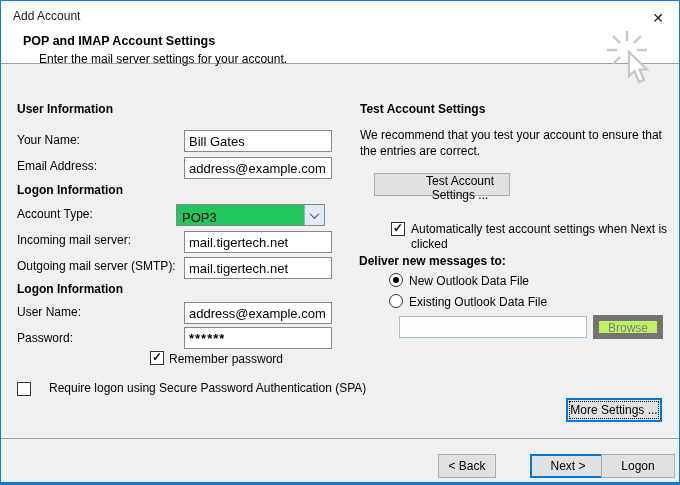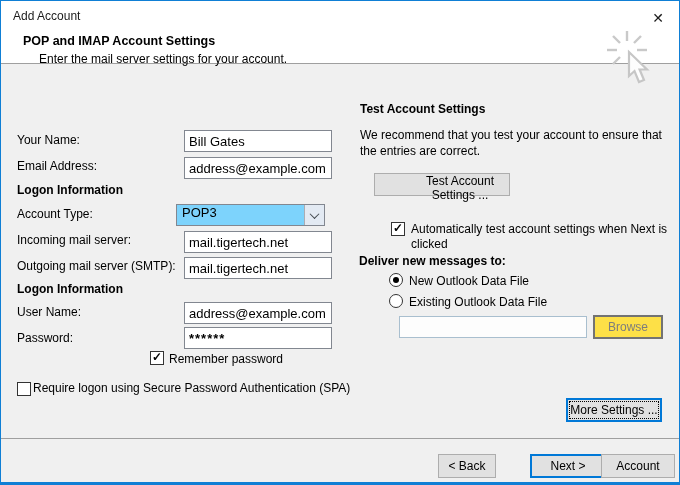--- a/index.html
+++ b/index.html
@@ -23,22 +23,22 @@
 
   
   .lbl { position:absolute; font-size:12px; white-space:nowrap; }
   .sect { position:absolute; font-weight:bold; font-size:12px; white-space:nowrap; }
   .tbox {
     position:absolute; height:22px; background:#fff; border:1px solid #828790;
     font-family:"Liberation Sans", sans-serif; font-size:13px; padding:0 4px; color:#000;margin-left:8px;
   }
   .tbox:disabled, .tbox.disabled { border:1px solid #a9bfcf; background:#fdfdfd; }
   .combo {
-    position:absolute; height:22px; background:#7dd3fc; border:1px solid #828790;
-    display:flex; align-items:flex-start;
+    position:absolute; height:22px; background:#22c55e; border:1px solid #828790;
+    display:flex; align-items:flex-end;
   }
   .combo .val { flex:1; padding-left:5px; font-size:13px; }
   .combo .dd {
     width:20px; height:100%; background:#e3eaf3; border-left:1px solid #abadb3;
     display:flex; align-items:center; justify-content:center;
   }
   .chev { width:7px; height:7px; border-right:1.4px solid #43494f; border-bottom:1.4px solid #43494f; transform:rotate(45deg) translate(-1px,-1px); }
 
   .chk {
     position:absolute; width:14px; height:14px; background:#fff; border:1px solid #333;
@@ -53,21 +53,21 @@
   .radio.sel::after {
     content:""; position:absolute; left:3px; top:3px; width:6px; height:6px; border-radius:50%; background:#000;
   }
 
   .btn {
     position:absolute; height:24px; background:#e1e1e1; border:1px solid #adadad;
     font-family:"Liberation Sans", sans-serif; font-size:12px; color:#000; text-align:center;
   }
   .btn.default { border:2px solid #0078d7;margin-left:12px; }
   .btn.focusdot { border:2px solid #0078d7; outline:1px dotted #000; outline-offset:-4px; }
-  .btn.disabled { background:#fde047; border:2px solid #737373; color:#7d7d7d; }
+  .btn.disabled { background:#bef264; border:6px solid #737373; color:#7d7d7d; }
 
   .footer-sep { position:absolute; left:0; right:0; top:437px; height:1px; background:#9f9f9f; }
 </style>
 </head>
 <body>
 
 <div class="window">
 
   <div class="headerzone">
     <div class="titlebar-text">Add Account</div>
@@ -80,20 +80,21 @@
         <line x1="31" y1="14" x2="38" y2="7"></line>
         <line x1="17" y1="14" x2="10" y2="7"></line>
         <line x1="14" y1="21" x2="4" y2="21"></line>
         <line x1="34" y1="21" x2="44" y2="21"></line>
         <line x1="17" y1="28" x2="10" y2="35"></line>
       </g>
       <path d="M26 23 L26 47 L31.5 42 L36 53 L41 51 L36.6 40.5 L44 40.5 Z" fill="#fdfdfd" stroke="#c6c6c6" stroke-width="2.2" stroke-linejoin="miter"></path>
     </svg>
   </div>
 
+  <div class="sect" style="left:16px; top:101px;">User Information</div>
 
   <div class="lbl" style="left:16px; top:132px;">Your Name:</div>
   <input class="tbox" style="left: 175px; top: 129px; width: 148px;" value="Bill Gates">
 
   <div class="lbl" style="left:16px; top:158px;">Email Address:</div>
   <input class="tbox" style="left: 175px; top: 156px; width: 148px;" value="address@example.com">
 
   <div class="sect" style="left:16px; top:182px;">Logon Information</div>
 
   <div class="lbl" style="left:16px; top:206px;">Account Type:</div>
@@ -115,21 +116,21 @@
   <div class="lbl" style="left:16px; top:304px;">User Name:</div>
   <input class="tbox" style="left: 175px; top: 301px; width: 148px;" value="address@example.com">
 
   <div class="lbl" style="left:16px; top:330px;">Password:</div>
   <input class="tbox" style="left: 175px; top: 326px; width: 148px; font-weight: bold; letter-spacing: 1px;" value="******">
 
   <div class="chk" style="left:149px; top:350px;"><span>✓</span></div>
   <div class="chklbl" style="left:168px; top:351px;">Remember password</div>
 
   <div class="chk" style="left:16px; top:381px;"></div>
-  <div class="chklbl" style="left:32px; top:380px; width:330px; line-height:15px;">Require logon using Secure Password Authentication (SPA)</div>
+  <div class="chklbl" style="left:48px; top:380px; width:330px; line-height:15px;">Require logon using Secure Password Authentication (SPA)</div>
 
   <div class="sect" style="left:359px; top:101px;">Test Account Settings</div>
   <div class="lbl" style="left:359px; top:126px; width:312px; white-space:normal; line-height:16px;">We recommend that you test your account to ensure that the entries are correct.</div>
 
   <button class="btn" style="left:373px; top:172px; width:136px; height:23px;padding-left:36px;">Test Account Settings ...</button>
 
   <div class="chk" style="left:390px; top:221px;"><span>✓</span></div>
   <div class="chklbl" style="left:410px; top:221px; width:262px; line-height:15px;">Automatically test account settings when Next is clicked</div>
 
   <div class="sect" style="left:358px; top:253px;">Deliver new messages to:</div>
@@ -141,15 +142,15 @@
   <div class="chklbl" style="left:408px; top:294px;">Existing Outlook Data File</div>
 
   <input class="tbox disabled" style="left: 390px; top: 315px; width: 188px;" disabled="" value="">
   <button class="btn disabled" style="left:592px; top:314px; width:70px;" disabled="">Browse</button>
 
   <button class="btn focusdot" style="left:565px; top:397px; width:96px;">More Settings ...</button>
 
   <div class="footer-sep"></div>
   <button class="btn" style="left:437px; top:453px; width:58px;">&lt; Back</button>
   <button class="btn default" style="left:517px; top:453px; width:76px;">Next &gt;</button>
-  <button class="btn" style="left:600px; top:453px; width:74px;">Account</button>
+  <button class="btn" style="left:600px; top:453px; width:74px;">Logon</button>
 
 </div>
 
 </body></html>

